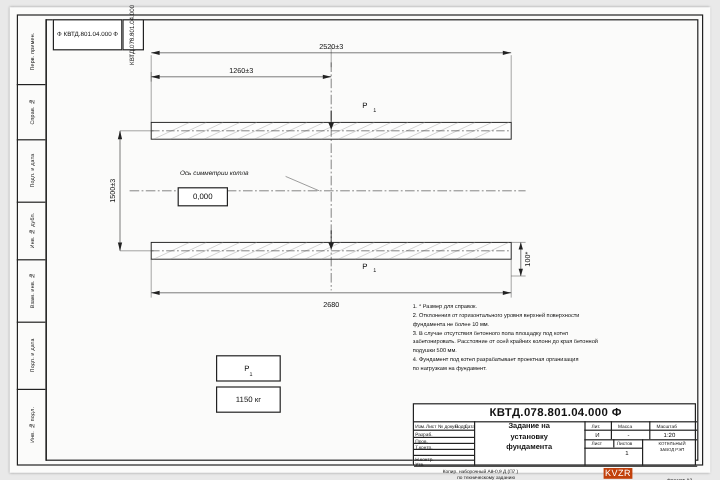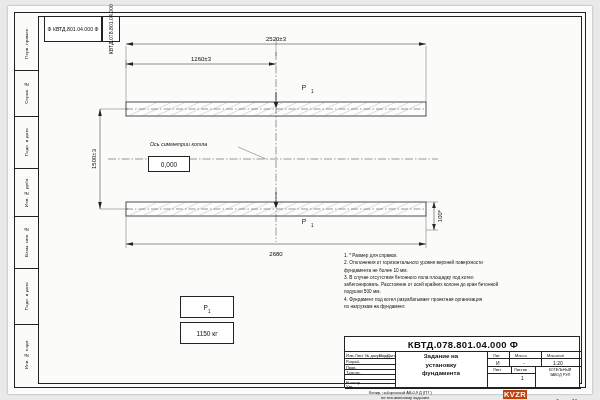--- a/index.html
+++ b/index.html
@@ -95,21 +95,21 @@
   .tb-title{
     position:absolute;left:50px;top:15px;width:92px;height:26px;
     display:flex;flex-direction:column;align-items:center;justify-content:center;
     font-size:6.2px;font-weight:bold;color:#111;line-height:1.35;text-align:center;
   }
   .logo{
     position:absolute;left:150px;top:30px;width:40px;height:14px;
     display:flex;align-items:center;justify-content:center;
   }
   .logo-k{
-    background:#c2410c;color:#fff;font-size:7.5px;font-weight:bold;
+    background:#c2410c;color:#fff;font-size:7.5px;font-weight:normal;
     padding:0 1px;letter-spacing:.4px;
   }
   .format{
     position:absolute;right:2px;bottom:-8px;font-size:4.2px;color:#111;
   }
   .boxval{
     position:absolute;border:1px solid #222;background:#fff;
     display:flex;align-items:center;justify-content:center;
     font-size:6.5px;color:#111;
   }

